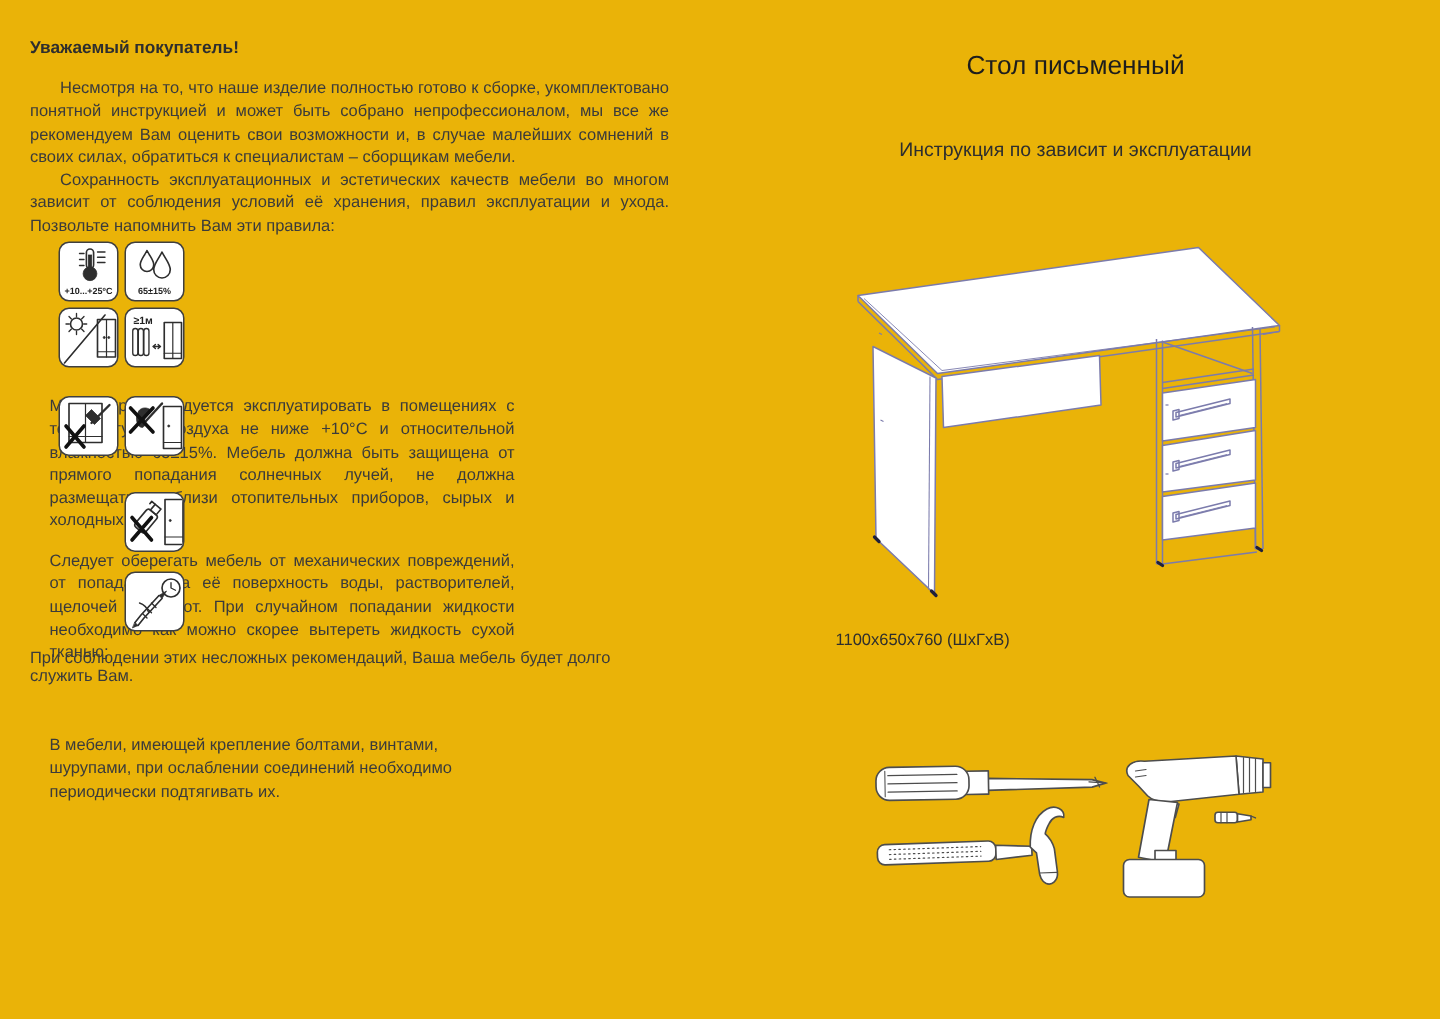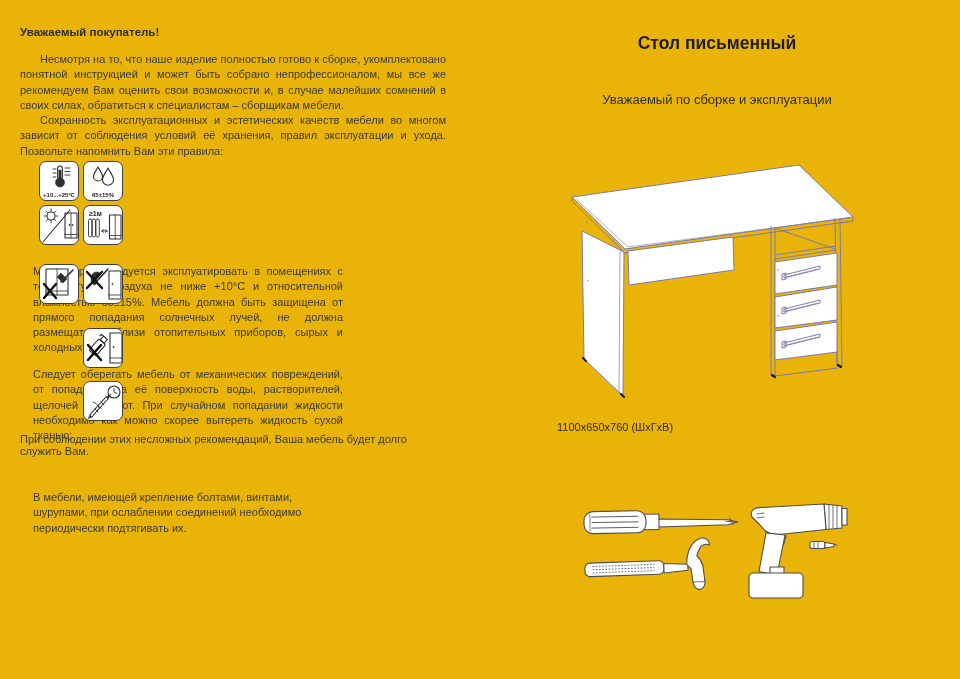--- a/index.html
+++ b/index.html
@@ -23,21 +23,21 @@
     background:#fff; position:relative; overflow:hidden;
   }
   .icon-box svg { position:absolute; left:0; top:0; }
   .icon-label {
     position:absolute; left:0; right:0; bottom:2px; text-align:center;
     font-size:6px; font-weight:bold; color:#222; letter-spacing:0;
   }
   .footer-note { position:absolute; left:20px; top:433px; width:430px; font-size:11px; }
   
   .title-block { position:absolute; left:557px; top:31px; width:320px; text-align:center; color:#1d1d1d; }
-  .title-line { font-size:17.5px; font-weight:bold; line-height:25px; }
+  .title-line { font-size:17.5px; font-weight:normal; line-height:25px; }
   .subtitle { position:absolute; left:557px; top:92px; width:320px; text-align:center; font-size:13px; color:#2e2e2e; }
   .desk-svg { position:absolute; left:562px; top:150px; }
   .dims { position:absolute; left:557px; top:421px; width:320px; text-align:left; font-size:11px; color:#2e2e2e; }
   .tools-title { position:absolute; left:557px; top:477px; width:320px; text-align:center; font-size:11.5px; font-weight:bold; color:#2e2e2e; }
   .tools-svg { position:absolute; left:580px; top:495px; }
   .ic { stroke:#2e2e2e; fill:none; stroke-width:1.1; stroke-linecap:round; stroke-linejoin:round; }
   .icf { stroke:#2e2e2e; fill:#2e2e2e; stroke-width:0.5; }
   .icx { stroke:#111; fill:none; stroke-width:2.4; stroke-linecap:round; }
   .dk { stroke:#7b7bac; fill:none; stroke-width:1; stroke-linejoin:round; }
   .dkw { stroke:#7b7bac; fill:#ffffff; stroke-width:1; stroke-linejoin:round; }
@@ -174,21 +174,21 @@
       </div>
     </div>
     <p class="rule-text" style="margin-top:6px">В мебели, имеющей крепление болтами, винтами, шурупами, при ослаблении соединений необходимо периодически подтягивать их.</p>
   </div>
 
   <div class="footer-note">При соблюдении этих несложных рекомендаций, Ваша мебель будет долго служить Вам.</div>
 
   <div class="title-block">
     <div class="title-line">Стол письменный</div>
   </div>
-  <div class="subtitle">Уважаемый по сборке и эксплуатации</div>
+  <div class="subtitle">Инструкция по зависит и эксплуатации</div>
 
   <svg class="desk-svg" width="330" height="290" viewBox="0 0 330 290">
 
     <polygon points="10,47 237,15 291,67 63,99" class="dkw"></polygon>
     <polyline points="10,51 63,103 291,71" class="dk"></polyline>
     <line x1="10" y1="47" x2="10" y2="51" class="dk"></line>
     <line x1="291" y1="67" x2="291" y2="71" class="dk"></line>
     <polyline points="14,49 66,97 288,68" class="dk" style="stroke-width:0.6"></polyline>
 
     <polygon points="20,81 62,102 61,246 22,209" class="dkw"></polygon>

